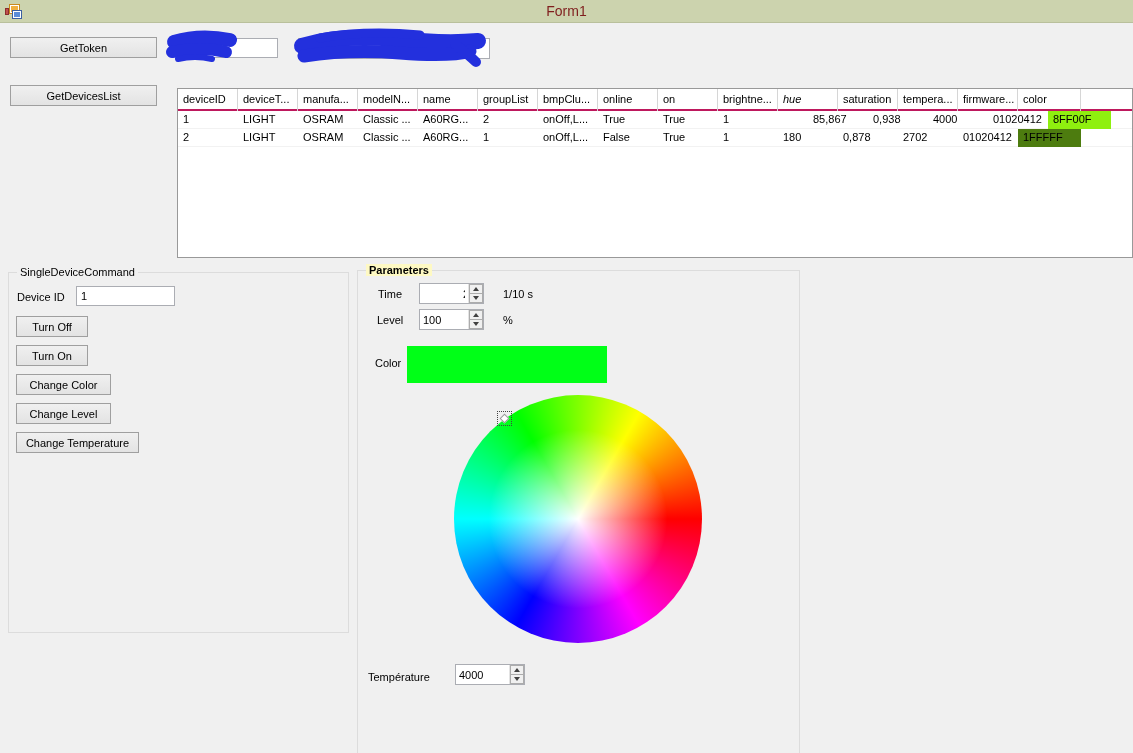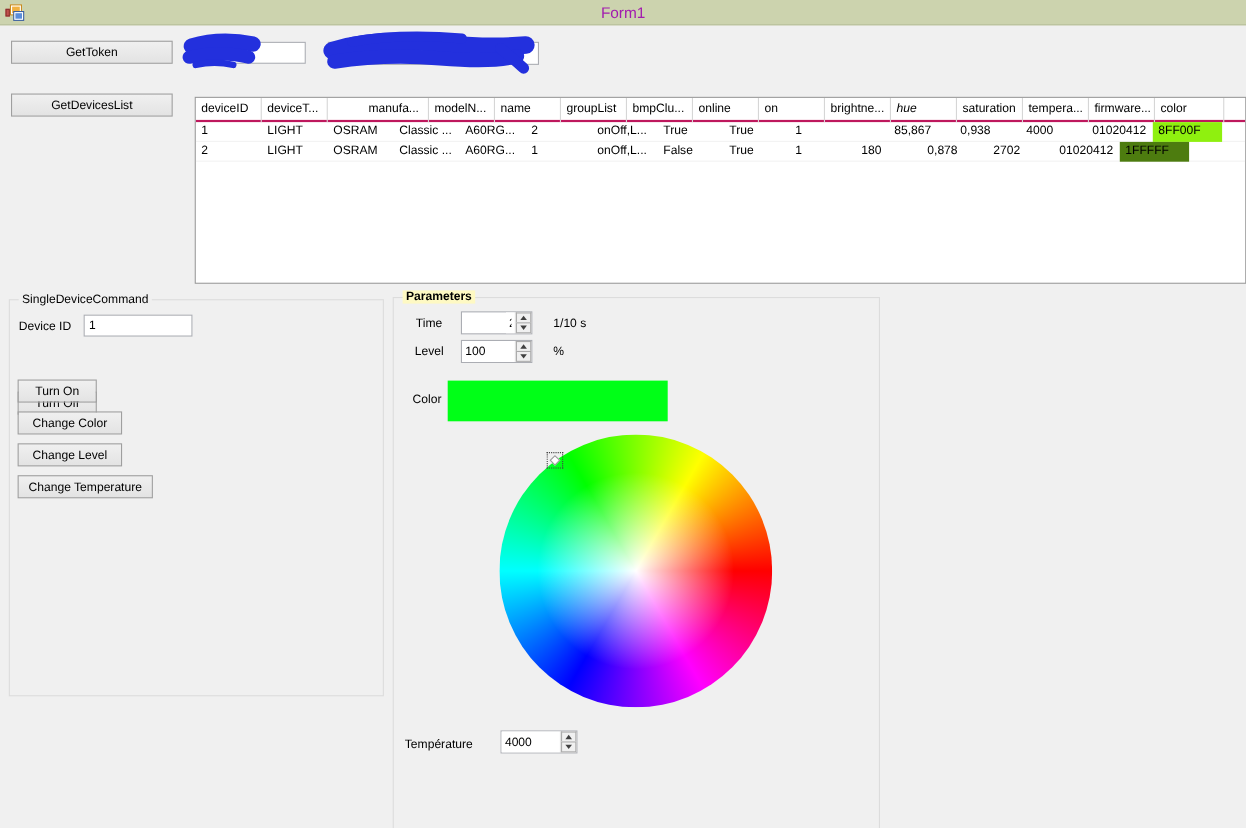--- a/index.html
+++ b/index.html
@@ -2,21 +2,21 @@
 <html><head>
 <meta charset="utf-8">
 <style>
   * { margin:0; padding:0; box-sizing:border-box; }
   html,body { width:1133px; height:753px; overflow:hidden; }
   body { font-family:"Liberation Sans","DejaVu Sans",sans-serif; font-size:11px; color:#000; }
   .form { position:absolute; top:0; left:0; width:1133px; height:753px; background:#f0f0f0; overflow:hidden; }
 
   
   .titlebar { position:absolute; top:0; left:0; width:1133px; height:23px; background:#ccd3ae; border-bottom:1px solid #b9c09c; }
-  .titlebar .title { position:absolute; top:3px; left:0; width:100%; text-align:center; font-size:14px; color:#a21caf; }
+  .titlebar .title { position:absolute; top:3px; left:0; width:100%; text-align:center; font-size:14px; color:#7f1d1d; }
   .app-icon { position:absolute; top:4px; left:5px; width:16px; height:16px; }
   .app-icon .sq-o { position:absolute; top:1px; left:5px; width:9px; height:8px; background:#f0b040; border:1px solid #fff; box-shadow:0 0 0 1px #c88a20; }
   .app-icon .sq-b { position:absolute; top:7px; left:8px; width:8px; height:7px; background:#5b8dd9; border:1px solid #fff; box-shadow:0 0 0 1px #3a5fa0; }
   .app-icon .sq-r { position:absolute; top:4px; left:0; width:4px; height:7px; background:#c0504d; border:1px solid #8a2f2d; }
 
   
   .btn { position:absolute; background:linear-gradient(#f0f0f0,#e3e3e3); border:1px solid #9f9f9f; text-align:center; font-size:11px; color:#000; display:flex; align-items:center; justify-content:center; cursor:default; }
   .tbox { position:absolute; background:#fff; border:1px solid #abadb3; font-size:11px; padding:2px 4px; font-family:"Liberation Sans",sans-serif; }
   .lbl { position:absolute; font-size:11px; color:#000; white-space:nowrap; }
   .groupbox { position:absolute; border:1px solid #dcdcdc; }
@@ -81,21 +81,21 @@
     <path d="M30 14 Q75 6 130 11" stroke="#2330dd" stroke-width="9" fill="none" stroke-linecap="round"></path>
     <path d="M165 20 Q180 32 186 38" stroke="#2330dd" stroke-width="10" fill="none" stroke-linecap="round"></path>
   </svg>
 
   <div class="btn" style="left:10px; top:85px; width:147px; height:21px;">GetDevicesList</div>
 
   <div class="grid">
     <div class="grid-header" id="grid-header">
         <div class="gh-cell" style="width: 60px;">deviceID</div>
         <div class="gh-cell" style="width: 60px;">deviceT...</div>
-        <div class="gh-cell" style="width: 60px; margin-left: 32px;">manufa...</div>
+        <div class="gh-cell" style="width: 60px;">manufa...</div>
         <div class="gh-cell" style="width: 60px;">modelN...</div>
         <div class="gh-cell" style="width: 60px;">name</div>
         <div class="gh-cell" style="width: 60px;">groupList</div>
         <div class="gh-cell" style="width: 60px;">bmpClu...</div>
         <div class="gh-cell" style="width: 60px;">online</div>
         <div class="gh-cell" style="width: 60px;">on</div>
         <div class="gh-cell" style="width: 60px;">brightne...</div>
         <div class="gh-cell" style="width: 60px; font-style: italic;">hue</div>
         <div class="gh-cell" style="width: 60px;">saturation</div>
         <div class="gh-cell" style="width: 60px;">tempera...</div>
@@ -138,21 +138,21 @@
           <div class="g-cell" style="width: 63px; background: #4d7c0f;">1FFFFF</div>
         </div>
       </div>
   </div>
 
   <div class="groupbox" style="left:8px; top:272px; width:341px; height:361px;">
     <div class="gb-title">SingleDeviceCommand</div>
   </div>
   <div class="lbl" style="left:17px; top:291px;">Device ID</div>
   <input class="tbox" style="left: 76px; top: 286px; width: 99px; height: 20px;" value="1">
-  <div class="btn" style="left:16px; top:316px; width:72px; height:21px;margin-top:40px;">Turn Off</div>
+  <div class="btn" style="left:16px; top:316px; width:72px; height:21px;">Turn Off</div>
   <div class="btn" style="left:16px; top:345px; width:72px; height:21px;">Turn On</div>
   <div class="btn" style="left:16px; top:374px; width:95px; height:21px;">Change Color</div>
   <div class="btn" style="left:16px; top:403px; width:95px; height:21px;">Change Level</div>
   <div class="btn" style="left:16px; top:432px; width:123px; height:21px;">Change Temperature</div>
 
   <div class="groupbox" style="left:357px; top:270px; width:443px; height:500px;">
     <div class="gb-title" style="background:#fef9c3;font-weight:bold;">Parameters</div>
   </div>
 
   <div class="lbl" style="left:378px; top:288px;">Time</div>

